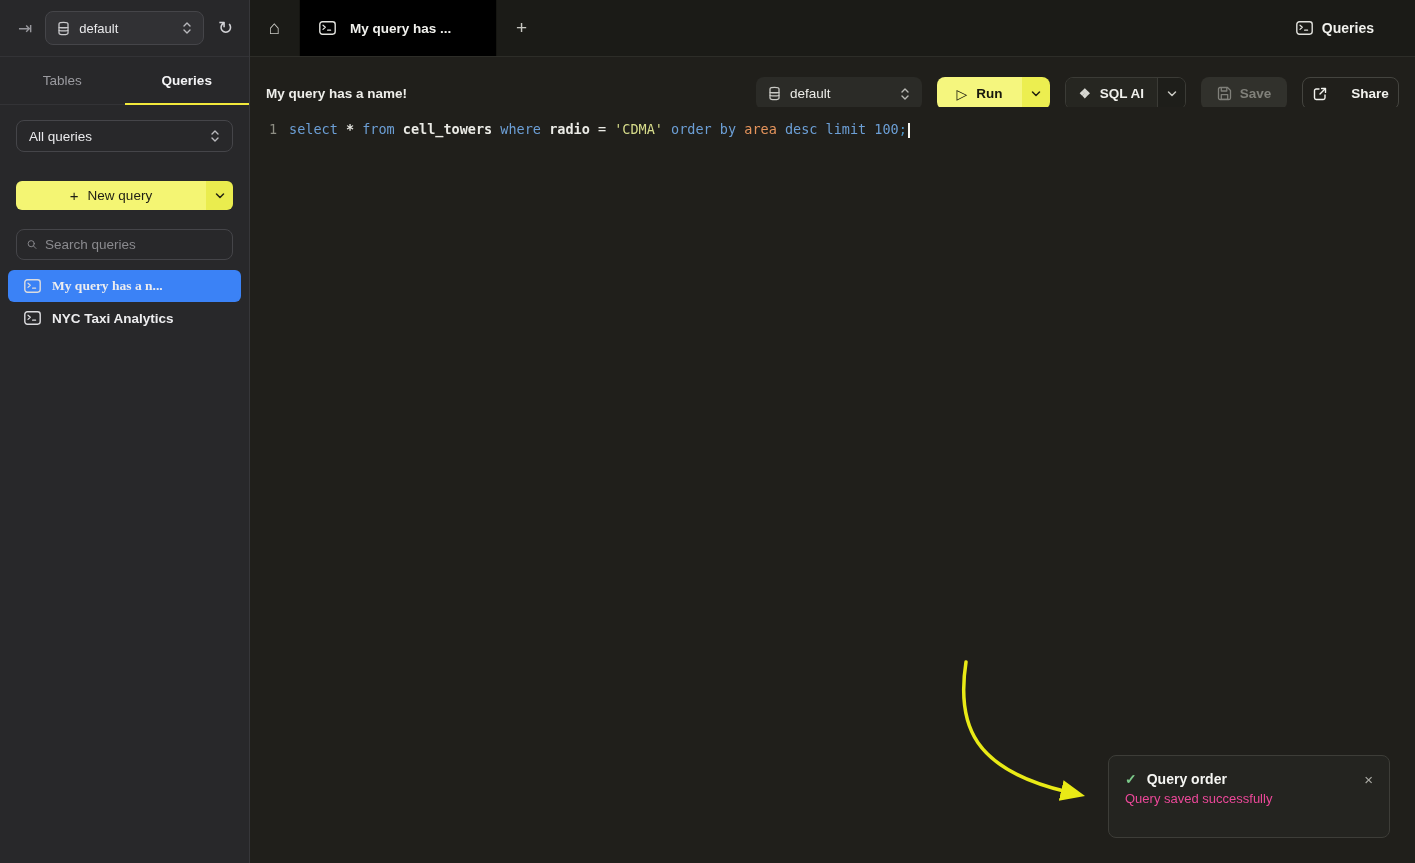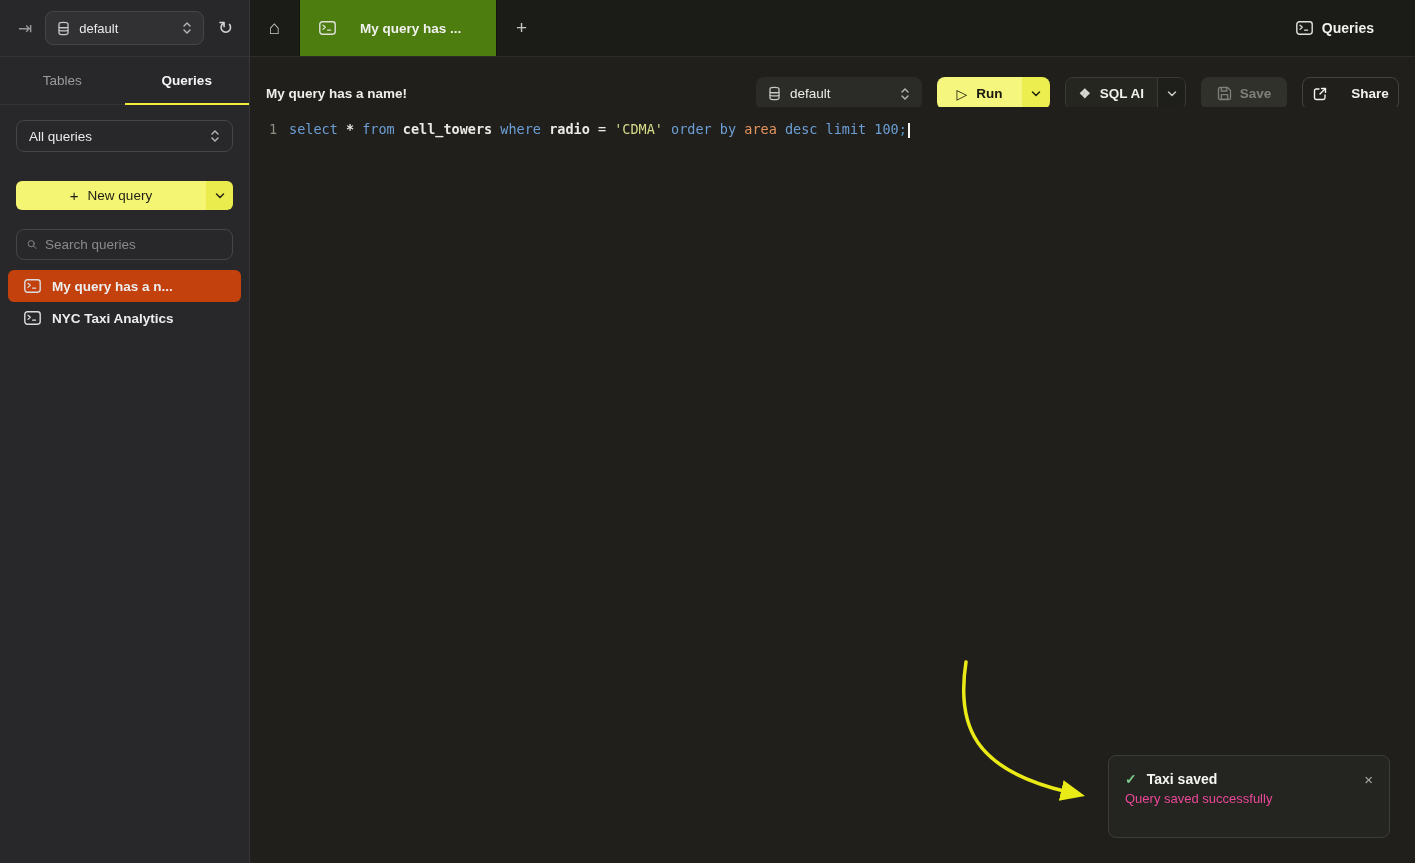--- a/index.html
+++ b/index.html
@@ -43,30 +43,30 @@
 
   .search-box { margin:19px 16px 0; height:31px; border:1px solid #454549; border-radius:8px;
     display:flex; align-items:center; padding:0 10px; gap:8px; }
   .search-box input { flex:1; background:transparent; border:none; outline:none;
     color:#E9E9EB; font-size:13.5px; font-family:"Liberation Sans", sans-serif; }
   .search-box input::placeholder { color:#8A8A8E; }
 
   .query-list { margin-top:10px; padding:0 8px; }
   .q-item { height:32px; display:flex; align-items:center; gap:11px; padding:0 8px 0 16px;
     border-radius:6px; color:#EDEDEF; font-size:13.5px; font-weight:600; cursor:pointer; }
-  .q-item.selected { background:#c2410c; }
+  .q-item.selected { background:#3b82f6;font-family:Liberation Serif, serif; }
   .q-icon { color:#DCDCDF; flex:0 0 auto; }
 
   
   .tabstrip { position:absolute; left:250px; top:0; width:1165px; height:57px;
     background:#1B1B17; border-bottom:1px solid #2D2D28; display:flex; align-items:stretch; }
   .strip-iconbtn { width:49px; display:flex; align-items:center; justify-content:center;
     color:#C6C6C0; font-size:19px; cursor:pointer; }
-  .tab-active { width:198px; background:#4d7c0f; border-left:1px solid #151511;
-    border-right:1px solid #151511; display:flex; align-items:center; gap:24px;
+  .tab-active { width:198px; background:#000000; border-left:1px solid #151511;
+    border-right:1px solid #151511; display:flex; align-items:center; gap:14px;
     padding:0 19px; color:#F1F1ED; font-size:13.5px; font-weight:600; cursor:pointer; }
   .tabstrip-right { margin-left:auto; display:flex; align-items:center; gap:9px;
     padding-right:41px; color:#F1F1ED; font-size:14px; font-weight:600; cursor:pointer; }
 
   
   .toolbar { position:absolute; left:250px; top:69px; width:1165px; height:50px;
     background:#201F1B; border-bottom:1px solid #2B2B26; display:flex; align-items:center;
     padding:0 16px; }
   .tb-title { font-size:13.5px; font-weight:600; color:#EEEEEA; }
   .tb-right { margin-left:auto; display:flex; align-items:center; gap:15px; }
@@ -301,17 +301,17 @@
     <marker id="ah" markerWidth="9" markerHeight="9" refX="2" refY="3" orient="auto">
       <path d="M0 0 L7 3 L0 6 Z" fill="#E9EA16"></path>
     </marker>
   </defs>
   <path d="M36 14 C 26 78 44 122 138 144" stroke="#E9EA16" stroke-width="3.5" fill="none" stroke-linecap="round" marker-end="url(#ah)"></path>
 </svg>
 
 <div class="toast">
   <div class="toast-head">
     <span class="toast-check">✓</span>
-    <span class="toast-title">Taxi saved</span>
+    <span class="toast-title">Query order</span>
     <span class="toast-close">×</span>
   </div>
   <div class="toast-msg">Query saved successfully</div>
 </div>
 
 </body></html>

